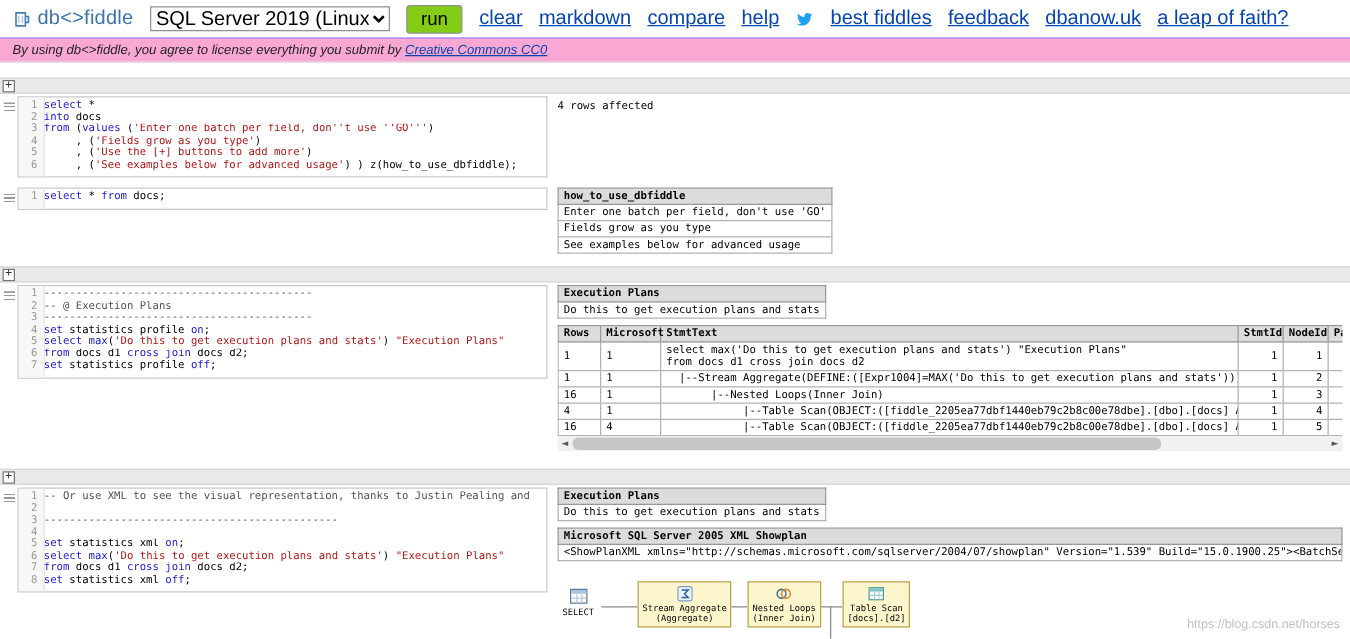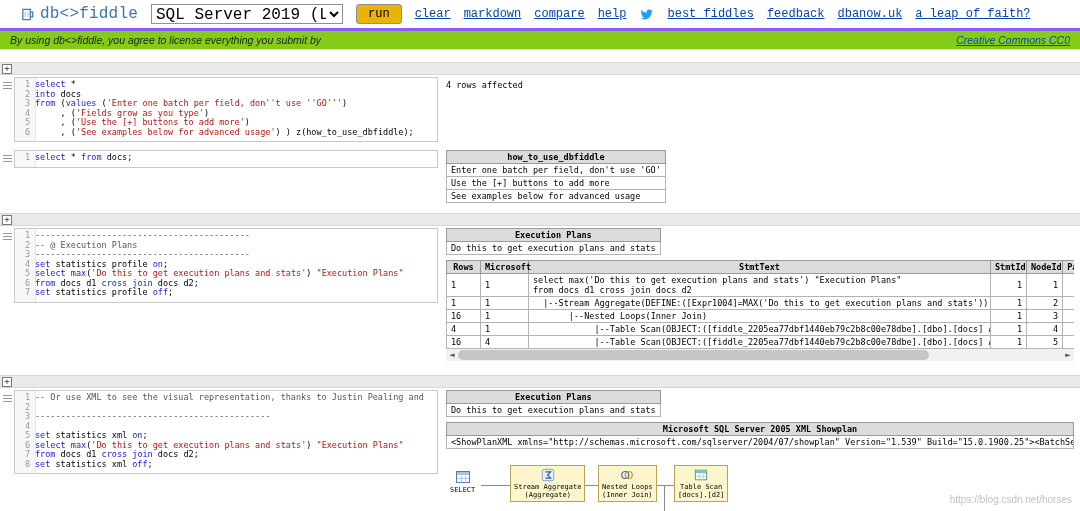--- a/index.html
+++ b/index.html
@@ -1,29 +1,29 @@
 <!DOCTYPE html>
 <html><head>
 <meta charset="utf-8">
 <style>
   * { margin:0; padding:0; box-sizing:border-box; }
   html,body { width:1080px; height:511px; overflow:hidden; background:#fff; }
   body { font-family:"Liberation Sans","DejaVu Sans",sans-serif; position:relative; color:#000; }
   a { color:#0645ad; text-decoration:underline; cursor:pointer; }
 
   
-  .topbar { display:flex; align-items:center; height:31px; padding:0 20px; gap:13px; border-bottom:3px solid #8b5cf6;font-family:Liberation Mono, monospace; }
+  .topbar { display:flex; align-items:center; height:31px; padding:0 10px; gap:13px; border-bottom:1px solid #8b5cf6; }
   .logo { display:flex; align-items:center; gap:5px; color:#3e74ad; font-size:16px; letter-spacing:.2px; }
   .db-select { font-size:16px; height:20px; width:192px; border:1px solid #8f8f8f; background:#fff; font-family:inherit; }
-  .run-btn { font-size:12px; padding:2px 11px; border:1px solid #8f8f8f; border-radius:3px; background:#eab308; font-family:inherit; cursor:pointer; }
-  .hlink { font-size:12px; white-space:nowrap; }
+  .run-btn { font-size:15px; padding:2px 11px; border:1px solid #8f8f8f; border-radius:3px; background:#84cc16; font-family:inherit; cursor:pointer; }
+  .hlink { font-size:16px; white-space:nowrap; }
   .tw { display:flex; align-items:center; text-decoration:none; }
 
   
-  .notice { height:19px; display:flex; align-items:center; padding:0 10px; background:#84cc16; border-bottom:1px solid #ddd; font-size:10.5px; font-style:italic; color:#222; white-space:pre;justify-content:space-between; }
+  .notice { height:19px; display:flex; align-items:center; padding:0 10px; background:#f9a8d4; border-bottom:1px solid #ddd; font-size:10.5px; font-style:italic; color:#222; white-space:pre; }
   .notice a { font-style:italic; }
 
   
   .divider { height:13px; background:#e9e9e9; border-top:1px solid #d7d7d7; border-bottom:1px solid #d7d7d7; display:flex; align-items:center; padding-left:2px; margin-bottom:2px; }
   .divider.d1 { margin-top:12px; } .divider.d2 { margin-top:10px; } .divider.d3 { margin-top:14px; }
   .add-btn { width:10px; height:10px; border:1px solid #777; background:#fff; font-size:9px; line-height:7px; text-align:center; padding:0; color:#333; cursor:pointer; font-family:"DejaVu Sans Mono",monospace; }
 
   
   .batch { display:flex; align-items:flex-start; padding-right:6px; margin-top:2px; }
   .batch.gap { margin-top:8px; }
@@ -36,21 +36,21 @@
   .editor::before { content:""; position:absolute; left:0; top:0; bottom:0; width:20px; background:#f7f7f7; border-right:1px solid #e5e5e5; }
   .cm-row { display:flex; position:relative; min-height:9.5px; }
   .cm-num { width:20px; flex:none; text-align:right; padding-right:5px; color:#999; }
   .cm-code { white-space:pre; padding-left:0; overflow:hidden; }
   .tok-k { color:#1a1acc; } .tok-s { color:#b01818; } .tok-c { color:#555; } .tok-p { color:#000; }
 
   
   .results { flex:1; min-width:0; padding-left:8px; font-family:"DejaVu Sans Mono","Liberation Mono",monospace; font-size:8.5px; }
   .result-text { padding-top:3px; }
   .rtable { border-collapse:collapse; font-size:8.5px; line-height:10px; font-family:inherit; }
-  .rtable th { background:#dcdcdc; border:1px solid #999; font-weight:bold; text-align:center; padding:1px 4px; white-space:pre; }
+  .rtable th { background:#dcdcdc; border:1px solid #999; font-weight:bold; text-align:left; padding:1px 4px; white-space:pre; }
   .rtable td { border:1px solid #b3b3b3; background:#fff; padding:1px 4px; white-space:pre; overflow:hidden; }
   .mini { margin-bottom:5px; }
   .grid-wrap { width:100%; overflow:hidden; }
   .grid { table-layout:fixed; width:656px; }
   .grid th:nth-child(1){width:34px} .grid th:nth-child(2){width:48px} .grid th:nth-child(3){width:462px}
   .grid th:nth-child(4){width:36px} .grid th:nth-child(5){width:36px} .grid th:nth-child(6){width:40px}
   .grid td:nth-child(4), .grid td:nth-child(5) { text-align:right; }
 
   
   .hscroll { height:12px; width:100%; background:#f1f1f1; display:flex; align-items:center; }
@@ -164,21 +164,21 @@
           <thead>
             <tr>
               <th>how_to_use_dbfiddle</th>
             </tr>
           </thead>
           <tbody>
             <tr>
               <td>Enter one batch per field, don't use 'GO'</td>
             </tr>
             <tr>
-              <td>Use the [+] buttons to add more</td>
+              <td>Fields grow as you type</td>
             </tr>
             <tr>
               <td>See examples below for advanced usage</td>
             </tr>
           </tbody>
         </table>
     </div>
   </section>
 
   <div class="divider d2">

